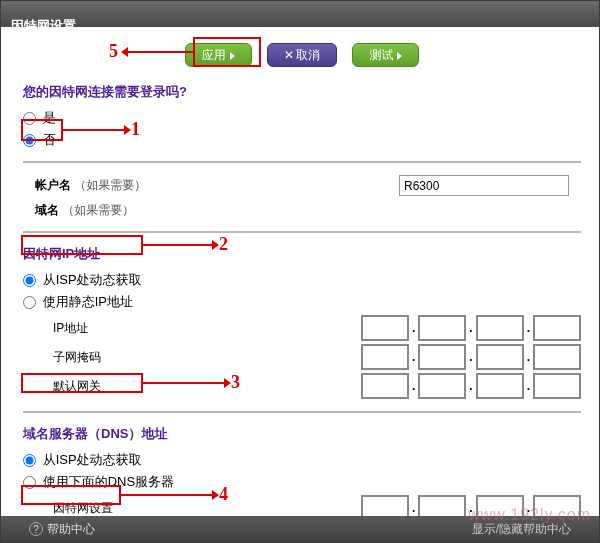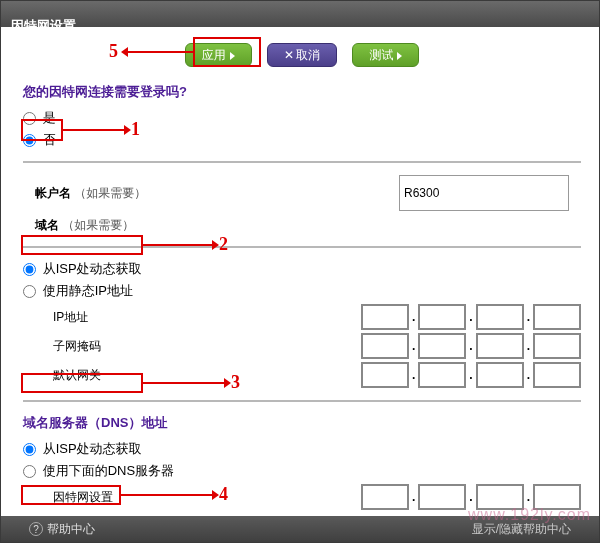--- a/index.html
+++ b/index.html
@@ -13,21 +13,21 @@
   .btn-purple{background:linear-gradient(#6a5fae,#4b3f8a);border-color:#3a2f70;}
   .tri{display:inline-block;width:0;height:0;border-top:4px solid transparent;border-bottom:4px solid transparent;border-left:5px solid #fff;margin-left:4px;vertical-align:middle;}
   .x-mark{display:inline-block;margin-right:2px;}
   .section-title{font-weight:bold;font-size:13px;margin:6px 0 8px 0;color:#4c1d95;}
   .row{margin:4px 0;font-size:13px;}
   .radio-lbl{margin-left:3px;}
   hr.sep{border:none;border-top:2px solid #b8b8b8;margin:12px 0;}
   .field-row{display:flex;align-items:center;margin:6px 12px;}
   .field-label{width:130px;}
   .field-note{color:#555;}
-  .txt{border:1px solid #999;height:36px;padding:1px 4px;font-size:12px;}
+  .txt{border:1px solid #999;height:21px;padding:1px 4px;font-size:12px;}
   .txt.w180{width:170px;}
   .ip-group{display:flex;gap:0;align-items:center;margin-left:auto;}
   .ip-box{width:48px;height:26px;border:2px solid #888;text-align:center;}
   .ip-dot{margin:0 3px;font-weight:bold;}
   .sub-row{display:flex;align-items:center;margin:3px 0;}
   .sub-row .lbl{width:150px;padding-left:30px;}
   .red-box{border:2px solid #d00;position:absolute;}
   .arrow-line{position:absolute;height:2px;background:#d00;}
   .arrow-line::before{content:"";position:absolute;left:-6px;top:-4px;width:0;height:0;border-top:5px solid transparent;border-bottom:5px solid transparent;border-right:7px solid #d00;}
   .arrow-num{position:absolute;color:#d00;font-size:18px;font-weight:bold;font-family:"Times New Roman",serif;}
@@ -69,20 +69,21 @@
     <div class="field-row">
       <span class="field-label"><b>帐户名</b> <span class="field-note">（如果需要）</span></span>
       <span style="margin-left:auto"><input class="txt w180" value="R6300" style=""></span>
     </div>
     <div class="field-row">
       <span class="field-label"><b>域名</b> <span class="field-note">（如果需要）</span></span>
     </div>
 
     <hr class="sep">
 
+    <div class="section-title">因特网IP地址</div>
     <div class="row">
       <input type="radio" name="ip" checked="" style="">
       <span class="radio-lbl">从ISP处动态获取</span>
     </div>
     <div class="row">
       <input type="radio" name="ip" style="">
       <span class="radio-lbl">使用静态IP地址</span>
     </div>
     <div class="sub-row">
       <span class="lbl">IP地址</span>

